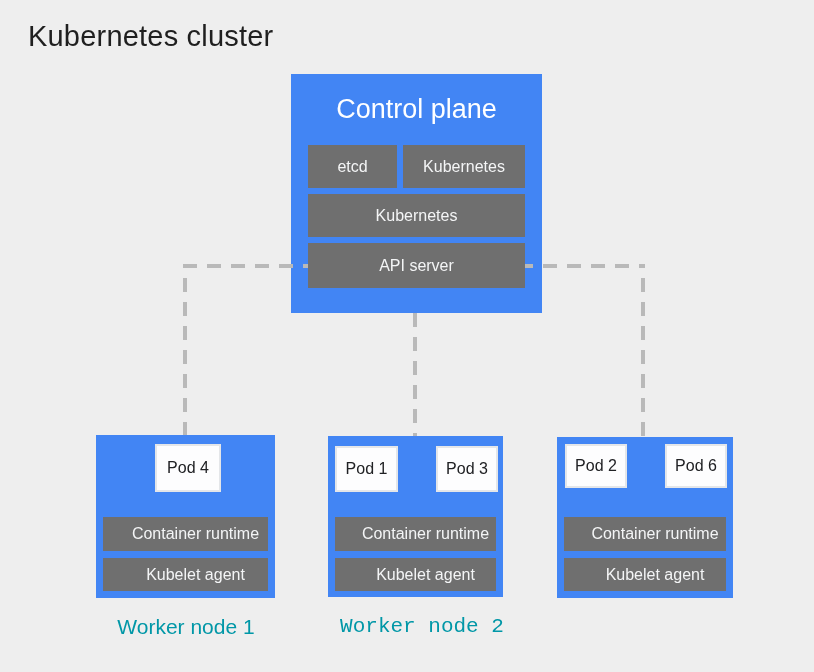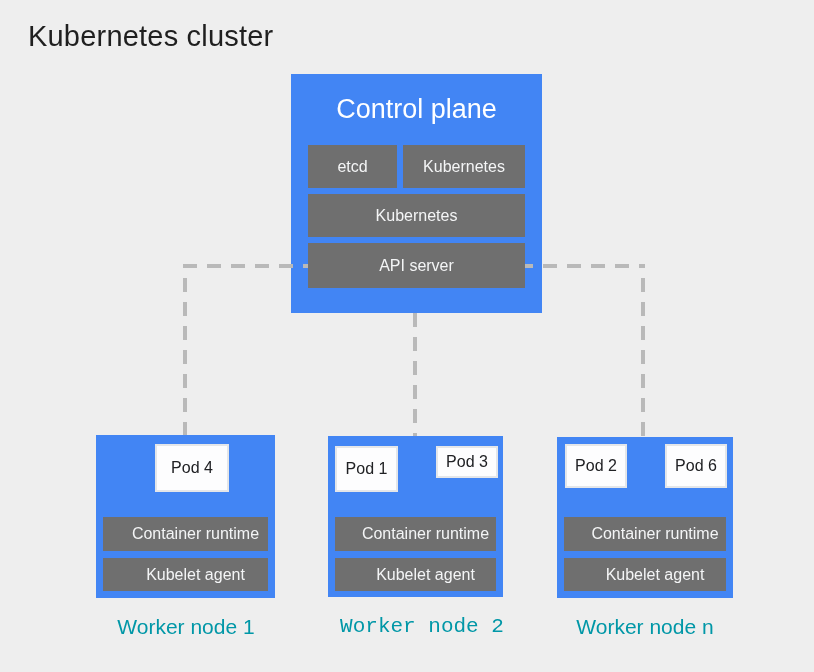--- a/index.html
+++ b/index.html
@@ -39,23 +39,23 @@
   .api-server-box{left:17px;top:169px;width:217px;height:45px;}
 
   
   .worker-node{position:absolute;background:var(--node-blue);z-index:2;}
   .worker-node-1{left:96px;top:435px;width:179px;height:163px;}
   .worker-node-2{left:328px;top:436px;width:175px;height:161px;}
   .worker-node-3{left:557px;top:437px;width:176px;height:161px;text-decoration:underline;}
 
   .pod{position:absolute;background:var(--pod-fill);border:2px solid var(--pod-border);
     color:var(--pod-text);display:flex;align-items:center;justify-content:center;font-size:16px;}
-  .worker-node-1 .pod-center{left:59px;top:9px;width:74px;height:48px;}
+  .worker-node-1 .pod-center{left:59px;top:9px;width:66px;height:48px;}
   .worker-node-2 .pod-left{left:7px;top:10px;width:63px;height:46px;}
-  .worker-node-2 .pod-right{left:108px;top:10px;width:62px;height:32px;}
+  .worker-node-2 .pod-right{left:108px;top:10px;width:62px;height:46px;}
   .worker-node-3 .pod-left{left:8px;top:7px;width:62px;height:44px;}
   .worker-node-3 .pod-right{left:108px;top:7px;width:62px;height:44px;}
 
   .node-row{position:absolute;left:7px;right:7px;background:var(--component-gray);
     color:var(--component-text);display:flex;align-items:center;justify-content:center;font-size:16px;padding-left:20px;}
   .worker-node-1 .runtime-row{top:82px;height:34px;}
   .worker-node-1 .agent-row{top:123px;height:33px;}
   .worker-node-2 .runtime-row{top:81px;height:34px;}
   .worker-node-2 .agent-row{top:122px;height:33px;}
   .worker-node-3 .runtime-row{top:80px;height:34px;}
@@ -102,15 +102,14 @@
 
   <div class="worker-node worker-node-3">
     <div class="pod pod-left">Pod 2</div>
     <div class="pod pod-right">Pod 6</div>
     <div class="node-row runtime-row">Container runtime</div>
     <div class="node-row agent-row">Kubelet agent</div>
   </div>
 
   <div class="node-label node-label-1">Worker node 1</div>
   <div class="node-label node-label-2">Worker node 2</div>
-  <div class="node-label node-label-3">Worker node n</div>
 
 </div>
 
 </body></html>

